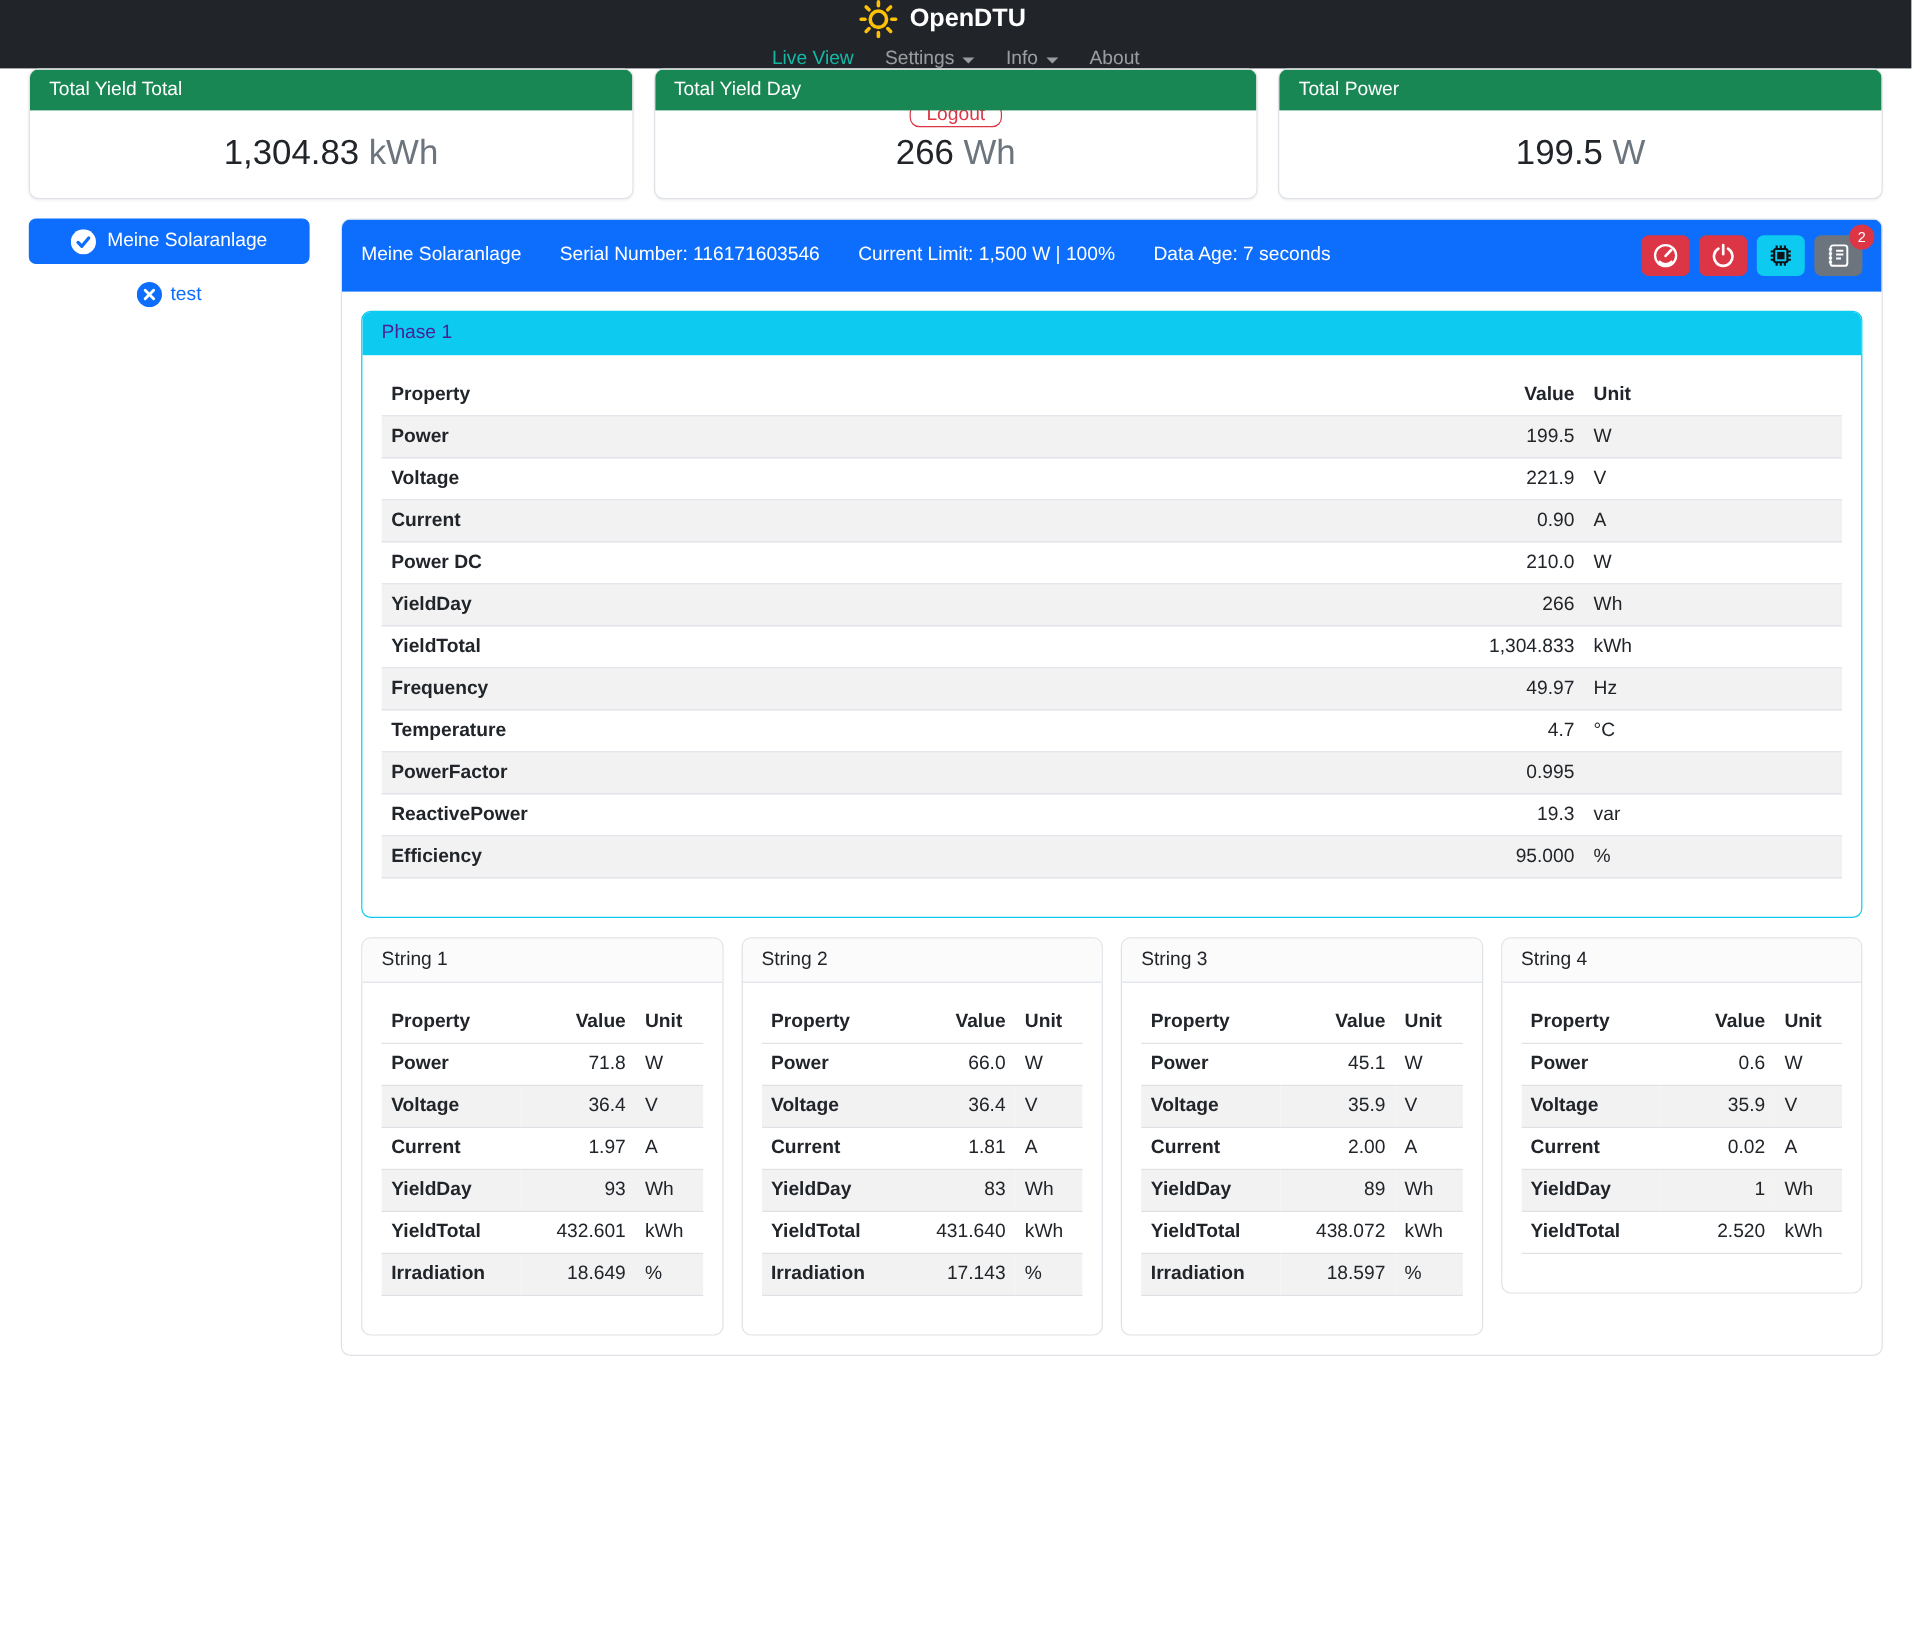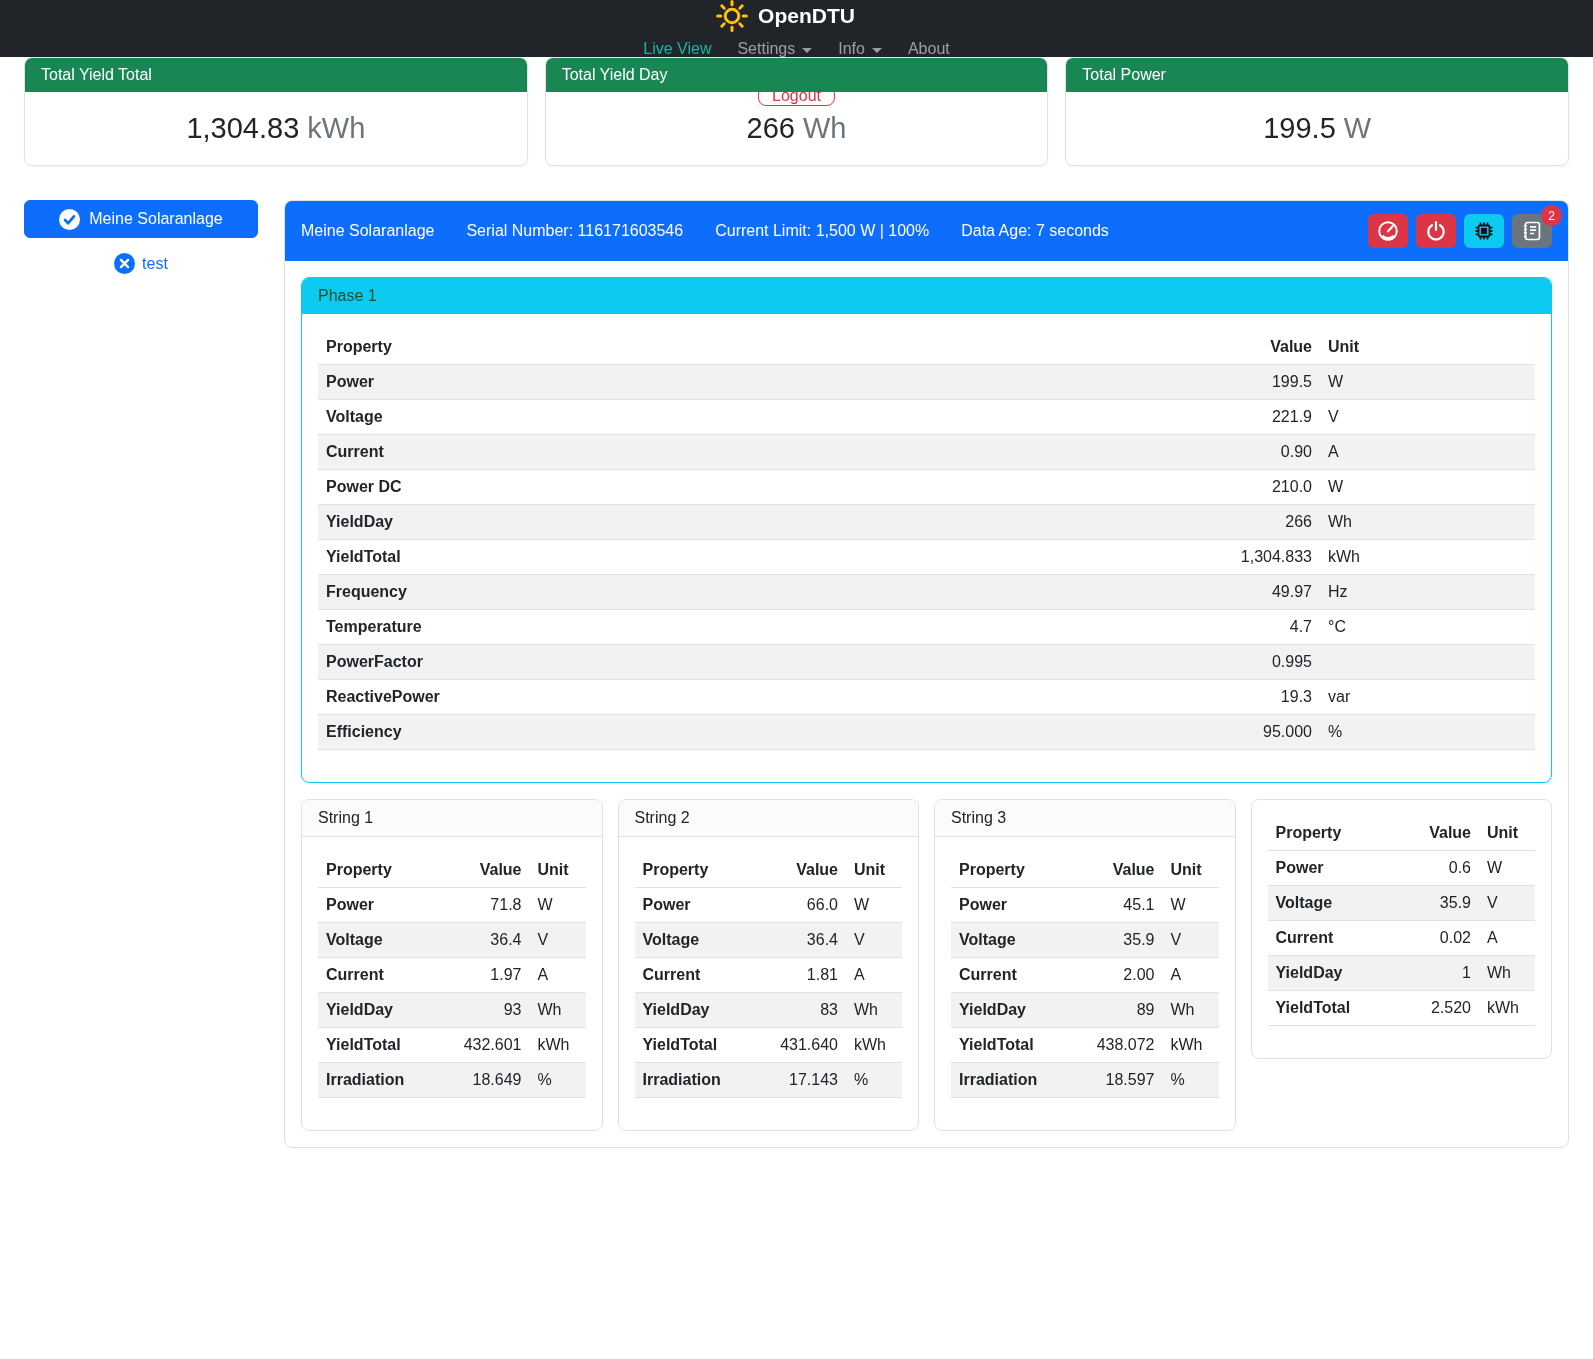--- a/index.html
+++ b/index.html
@@ -32,21 +32,21 @@
                  gap:16px; color:#212529; margin-right:14px; cursor:pointer; }
   .logout-btn { background:transparent; border:1px solid #dc3545; color:#dc3545;
                 border-radius:8px; height:40px; padding:0 13px; font-size:16px;
                 font-family:inherit; cursor:pointer; }
 
   
   .content { padding:0 24px 10px; }
   .page-title { font-size:40px; font-weight:600; margin:18px 0 16px; color:#212529; }
 
   
-  .summary-row { display:flex; gap:17px; margin-bottom:34px;justify-content:flex-end; }
+  .summary-row { display:flex; gap:17px; margin-bottom:16px;justify-content:flex-end; }
   .summary-card { flex:1; border:1px solid #dee2e6; border-radius:8px;
                   overflow:hidden; box-shadow:0 1px 2px rgba(0,0,0,.05); }
   .summary-card .card-head { background:#198754; color:#ffffff; padding:8px 16px; }
   .summary-card .card-body { padding:20px 16px; text-align:center; font-size:29px; }
   .summary-card .unit { color:#6c757d; margin-left:8px; }
 
   
   .main-row { display:flex; gap:26px; align-items:flex-start; }
   .sidebar { width:234px; flex-shrink:0; }
   .inverter-btn { background:#0d6efd; border:1px solid #0d6efd; color:#fff;
@@ -71,21 +71,21 @@
   .badge { position:absolute; top:-9px; right:-10px; background:#dc3545;
            color:#fff; font-size:12px; min-width:21px; height:21px;
            border-radius:11px; display:flex; align-items:center;
            justify-content:center; padding:0 6px; }
 
   .panel-body { padding:16px; }
 
   
   .phase-card { border:1px solid #0dcaf0; border-radius:8px; overflow:hidden;
                 margin-bottom:16px; }
-  .phase-card .card-head { background:#0dcaf0; color:#14532d; padding:9px 16px; }
+  .phase-card .card-head { background:#0dcaf0; color:#4c1d95; padding:9px 16px; }
   .inner-body { padding:16px; }
 
   .strings-row { display:grid; grid-template-columns:repeat(4,1fr); gap:15px;
                  align-items:start; }
   .string-card { border:1px solid #dee2e6; border-radius:8px; overflow:hidden;
                  background:#fff; }
   .string-card .card-head { background:#fbfbfc; border-bottom:1px solid #dee2e6;
                             padding:9px 16px; color:#212529; }
 
   
@@ -472,20 +472,21 @@
                     <tr>
                       <td>Irradiation</td>
                       <td>18.597</td>
                       <td>%</td>
                     </tr>
                   </tbody>
               </table>
             </div>
           </div>
           <div class="string-card">
+            <div class="card-head">String 4</div>
             <div class="inner-body">
               <table class="data-table string-table stripe-even">
                 <colgroup>
                     <col class="c-prop">
                     <col class="c-val">
                     <col class="c-unit">
                   </colgroup>
                 <thead>
                   <tr>
                     <th>Property</th>

